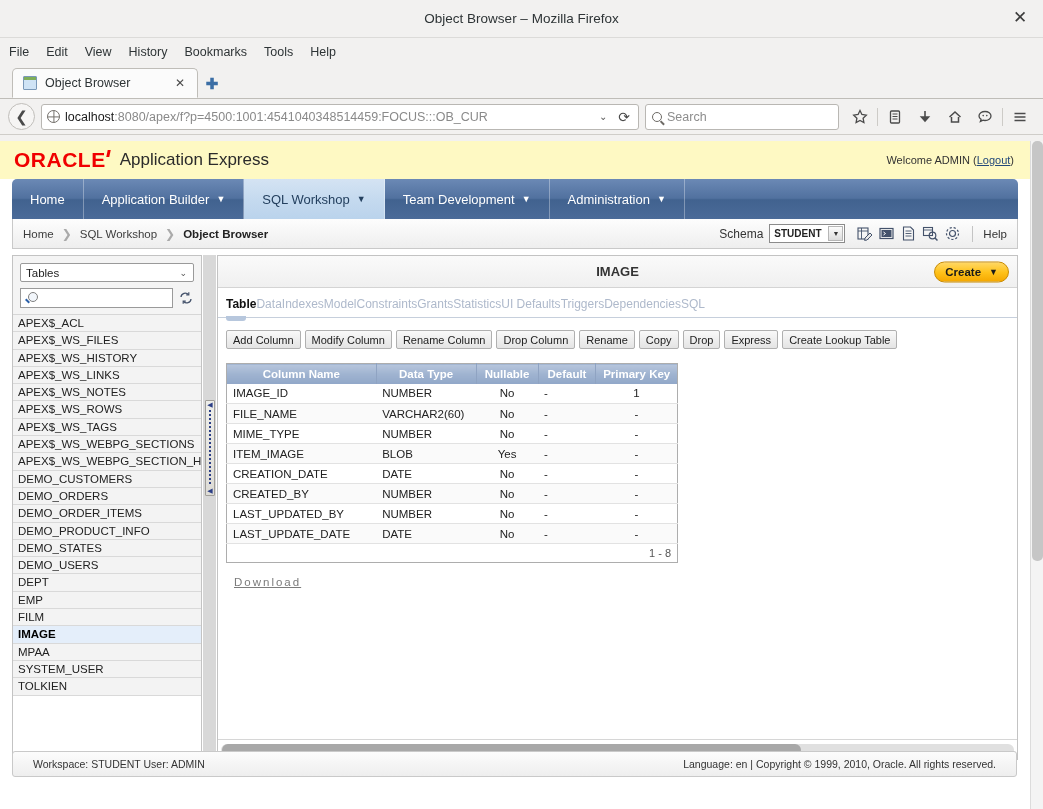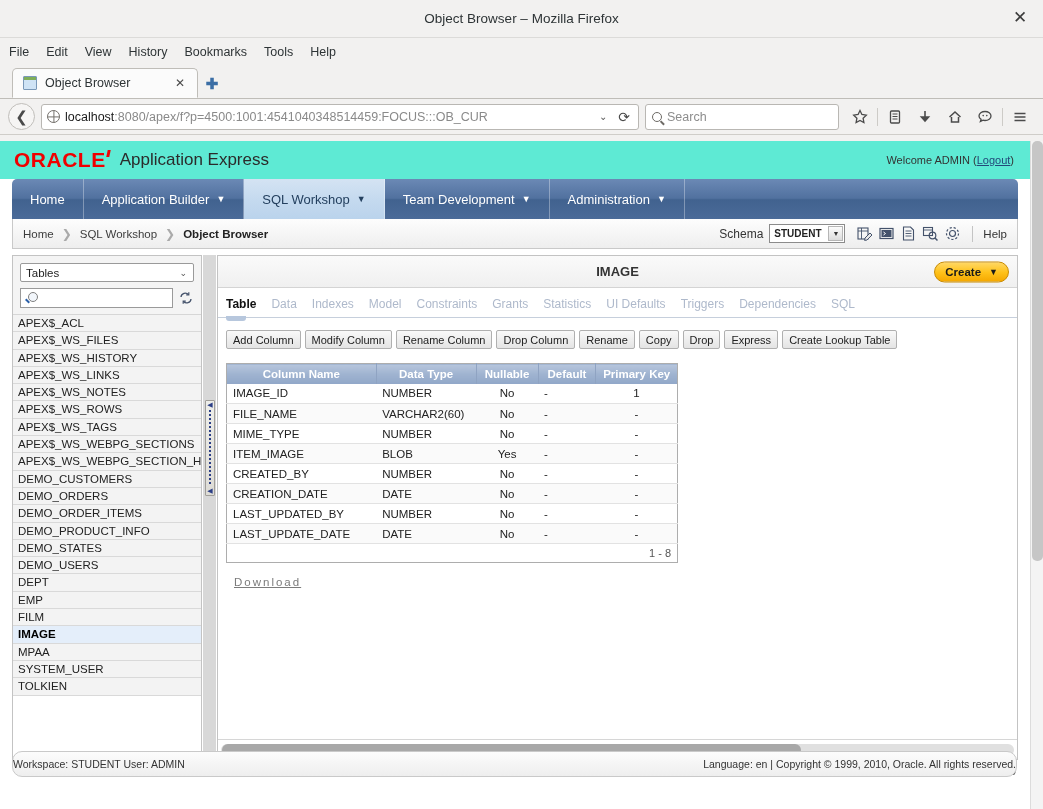--- a/index.html
+++ b/index.html
@@ -129,21 +129,21 @@
   }
 
   .apex-page {
     position: absolute; left: 0; top: 0; width: 1030px; height: 640px;
     background: #fff;
   }
 
   
   .oracle-header {
     height: 38px; display: flex; align-items: center;
-    padding: 0 14px; background: #5eead4; position: relative;
+    padding: 0 14px; background: #fef9c3; position: relative;
   }
   .oracle-logo {
     font-size: 21px; font-weight: bold; color: #f00000;
     letter-spacing: 0.5px; font-family: "Liberation Sans", sans-serif;
     position: relative;
   }
   .oracle-logo::after {
     content: ""; position: absolute; right: -4px; top: 2px;
     width: 3px; height: 7px; background: #f00000; transform: skewX(-12deg);
   }
@@ -291,21 +291,21 @@
     position: absolute; right: 8px; top: 50%; transform: translateY(-50%);
     height: 21px; padding: 0 10px; border-radius: 11px;
     background: linear-gradient(#ffd866 0%, #ffc21a 52%, #f5a800 100%);
     border: 1px solid #c98b00;
     display: flex; align-items: center; gap: 8px;
     font-size: 11.5px; font-weight: bold; color: #1a1a1a; cursor: pointer;
   }
   .create-btn .caret { font-size: 9px; }
 
   .apex-tabs {
-    display: flex; padding: 9px 8px 0 8px; gap: 15px;
+    display: flex; padding: 9px 8px 0 8px; 
     border-bottom: 1px solid #c6cfdc; background: #fff;
   }
   .apex-tab {
     font-size: 12px; color: #aeb9cb; padding-bottom: 6px; cursor: pointer;
     position: relative; white-space: nowrap;
   }
   .apex-tab.active { color: #111; font-weight: bold; }
   .apex-tab.active::after {
     content: ""; position: absolute; left: 0; right: 10px; bottom: -4px;
     height: 5px; background: #b7c7dd; border-radius: 0 0 3px 3px;
@@ -362,22 +362,22 @@
   }
 
   .ver-line {
     text-align: right; font-size: 10.5px; color: #444;
     margin: 5px 14px 0 0;
   }
 
   .apex-footer {
     position: absolute; left: 12px; right: 13px; bottom: 4px; height: 26px;
     background: linear-gradient(#fcfcfc,#eeeeee);
-    border: 1px solid #c9c9c9; border-radius: 10px;
-    display: flex; align-items: center; padding: 0 0;
+    border: 1px solid #c9c9c9; border-radius: 3px;
+    display: flex; align-items: center; padding: 0 20px;
     font-size: 10.5px; color: #333;
   }
   .footer-right { margin-left: auto; text-align: center; }
 
   
   .page-vscroll {
     position: absolute; right: 0; top: 0; width: 13px; height: 668px;
     background: #f4f4f4; border-left: 1px solid #dcdcdc;
   }
   .page-vthumb {
@@ -675,34 +675,34 @@
                   <td class="c">-</td>
                 </tr>
                 <tr>
                   <td>ITEM_IMAGE</td>
                   <td>BLOB</td>
                   <td class="c">Yes</td>
                   <td>-</td>
                   <td class="c">-</td>
                 </tr>
                 <tr>
+                  <td>CREATION_DATE</td>
+                  <td>DATE</td>
+                  <td class="c">No</td>
+                  <td>-</td>
+                  <td class="c">-</td>
+                </tr>
+                <tr>
                   <td>CREATED_BY</td>
                   <td>NUMBER</td>
                   <td class="c">No</td>
                   <td>-</td>
                   <td class="c">-</td>
                 </tr>
                 <tr>
-                  <td>CREATION_DATE</td>
-                  <td>DATE</td>
-                  <td class="c">No</td>
-                  <td>-</td>
-                  <td class="c">-</td>
-                </tr>
-                <tr>
                   <td>LAST_UPDATED_BY</td>
                   <td>NUMBER</td>
                   <td class="c">No</td>
                   <td>-</td>
                   <td class="c">-</td>
                 </tr>
                 <tr>
                   <td>LAST_UPDATE_DATE</td>
                   <td>DATE</td>
                   <td class="c">No</td>

